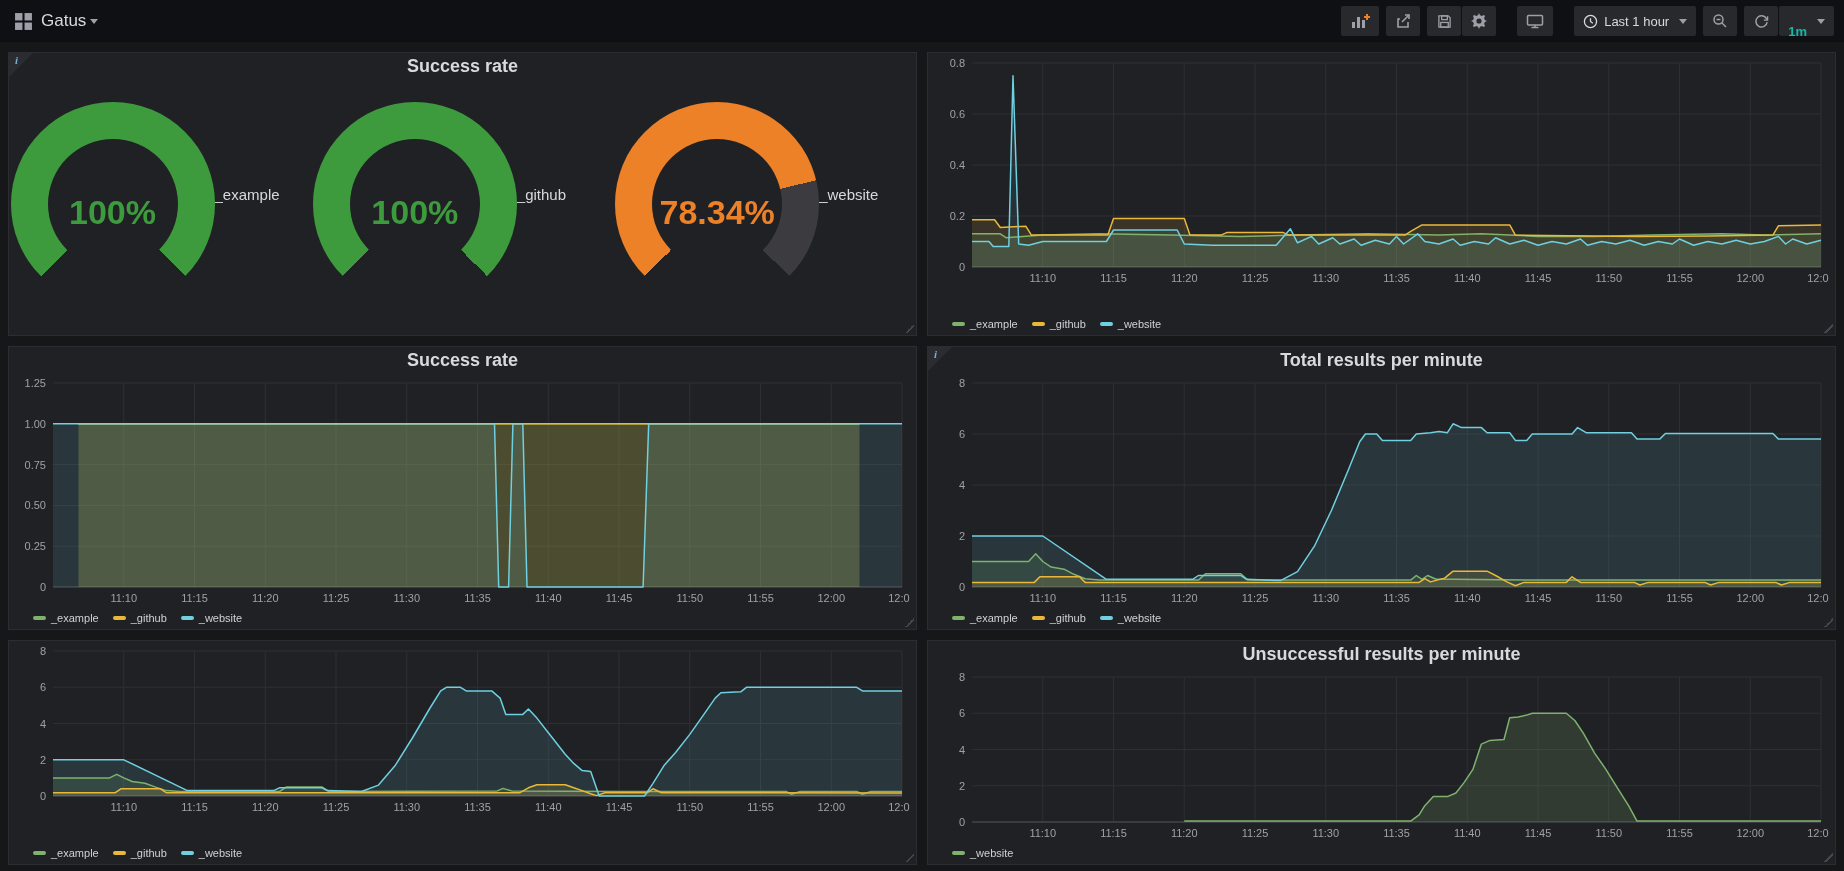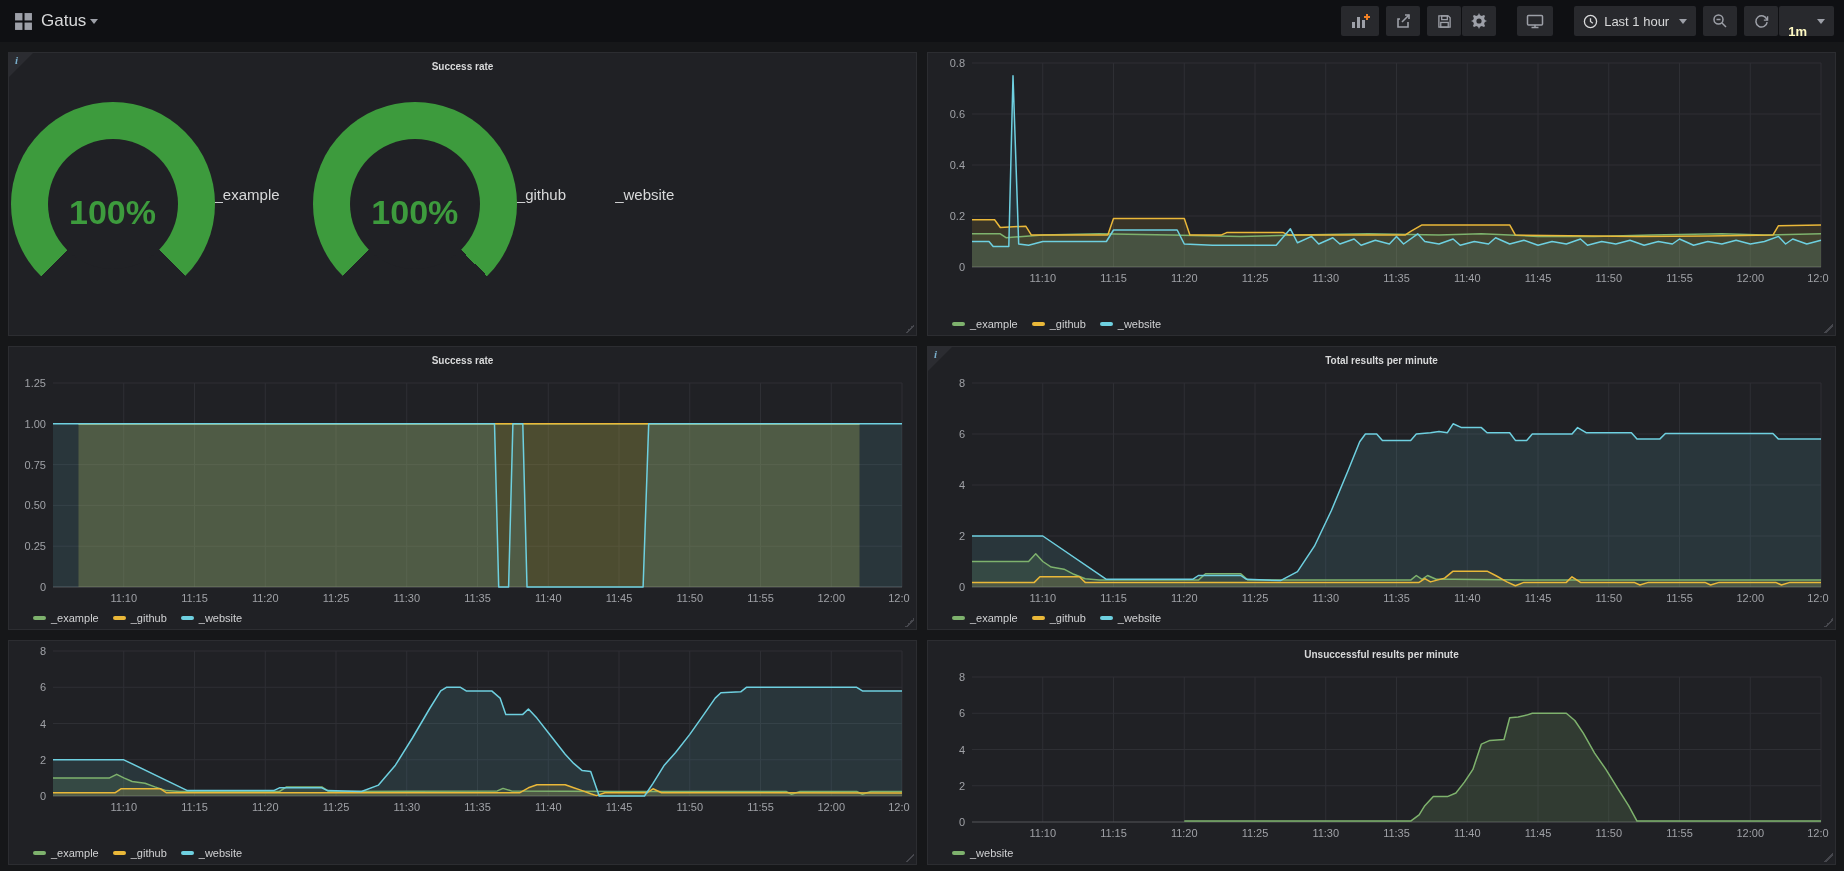--- a/index.html
+++ b/index.html
@@ -22,21 +22,21 @@
   .gap-l { margin-left:14px; }
   .time-label { color:#d8d9da; font-size:13px; }
   .refresh-interval { font-size:13px; font-weight:bold; }
 
   
   .dash { padding:10px 8px 0 8px; display:grid; grid-template-columns:1fr 1fr;
     grid-template-rows:284px 284px 225px; gap:10px; }
   .panel { position:relative; background:#202125; border:1px solid #2c2d31;
     display:flex; flex-direction:column; }
   .panel header { height:26px; display:flex; align-items:center; justify-content:center; flex:none; }
-  .panel h2 { color:#d8d9da; font-size:10px; font-weight:600; cursor:pointer; }
+  .panel h2 { color:#d8d9da; font-size:18px; font-weight:600; cursor:pointer; }
   .chart-box { flex:1 1 auto; margin:0 6px; min-height:0; }
   .legend { height:22px; flex:none; display:flex; align-items:center; gap:14px; padding-left:24px; }
   .legend-item { display:flex; align-items:center; gap:5px; cursor:pointer; }
   .legend-swatch { width:13px; height:4px; border-radius:2px; }
   .legend-label { color:#d0d1d3; font-size:11px; }
 
   .fold { position:absolute; top:0; left:0; width:0; height:0;
     border-top:24px solid #2b2c31; border-right:24px solid transparent; }
   .fold-i { position:absolute; top:1px; left:6px; font-size:11px; font-weight:bold;
     font-style:italic; color:#79aecb; font-family:"Liberation Serif","DejaVu Serif",serif; }
@@ -133,21 +133,21 @@
       </svg>
     </button>
     <div class="nbtn-group">
       <button class="nbtn" title="Refresh dashboard">
         <svg width="15" height="15" viewBox="0 0 16 16" fill="none" stroke="#9da0a8" stroke-width="1.6">
           <path d="M13.8 6.2 A6 6 0 1 0 14 8.6"></path>
             <path d="M14.5 2.5 V6.5 H10.5" stroke-width="1.4"></path>
         </svg>
       </button>
       <button class="nbtn" title="Refresh interval">
-        <span class="refresh-interval" style="color: #fef9c3; margin-top: 20px;">1m</span>
+        <span class="refresh-interval" style="color: #14b8a6; margin-top: 20px;">1m</span>
         <span class="caret"></span>
       </button>
     </div>
   </div>
 </div>
 
 <div class="dash">
 
   <section class="panel" id="p-gauges">
     <header>
@@ -162,20 +162,24 @@
           <div class="gauge-label">_example</div>
         </div>
         <div class="gauge-col">
           <div class="gauge">
             <div class="gauge-arc" style="background: conic-gradient(from 225deg, rgb(61, 155, 61) 0deg, rgb(61, 155, 61) 270deg, rgb(59, 59, 64) 270deg, rgb(59, 59, 64) 270deg, transparent 270deg, transparent 360deg);"></div>
             <div class="gauge-value" style="color: rgb(61, 155, 61);">100%</div>
           </div>
           <div class="gauge-label">_github</div>
         </div>
         <div class="gauge-col">
+          <div class="gauge">
+            <div class="gauge-arc" style="background: conic-gradient(from 225deg, rgb(237, 129, 40) 0deg, rgb(237, 129, 40) 211.518deg, rgb(59, 59, 64) 211.518deg, rgb(59, 59, 64) 270deg, transparent 270deg, transparent 360deg);"></div>
+            <div class="gauge-value" style="color: rgb(237, 129, 40);">78.34%</div>
+          </div>
           <div class="gauge-label">_website</div>
         </div>
       </div>
     <div class="rsz"></div>
   <div class="fold"></div>
       <span class="fold-i">i</span>
     </section>
 
   <section class="panel" id="p-response">
     <div class="chart-box"><svg width="895" height="234" viewBox="0 0 895 234">

